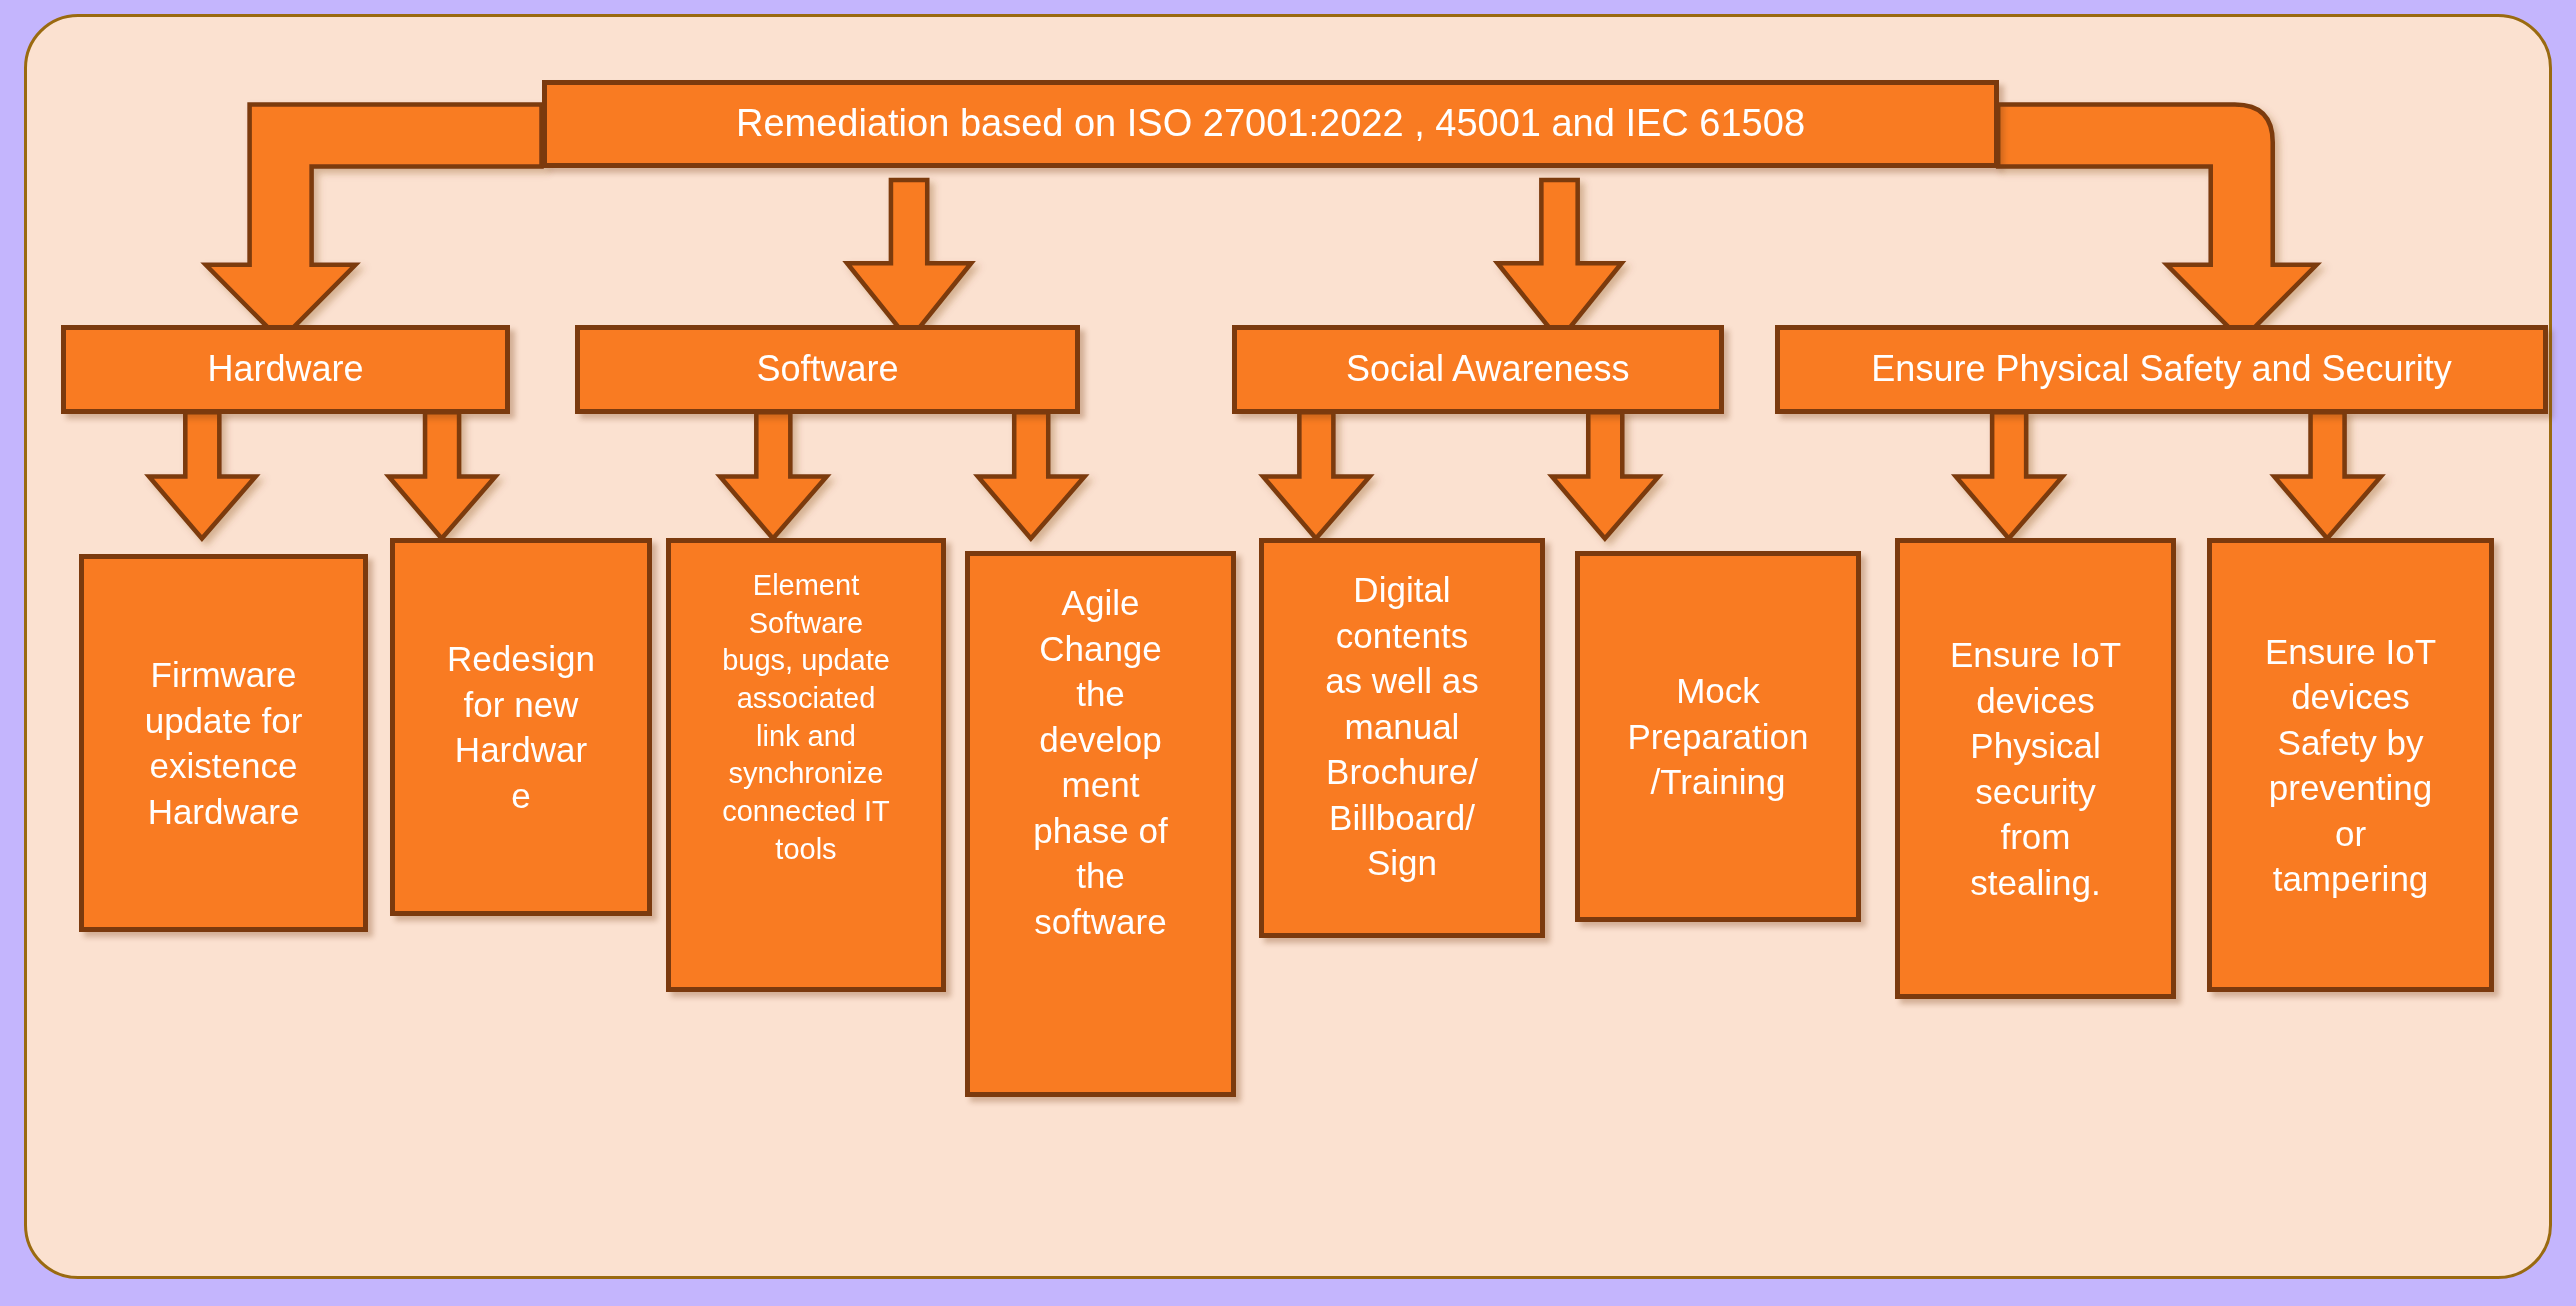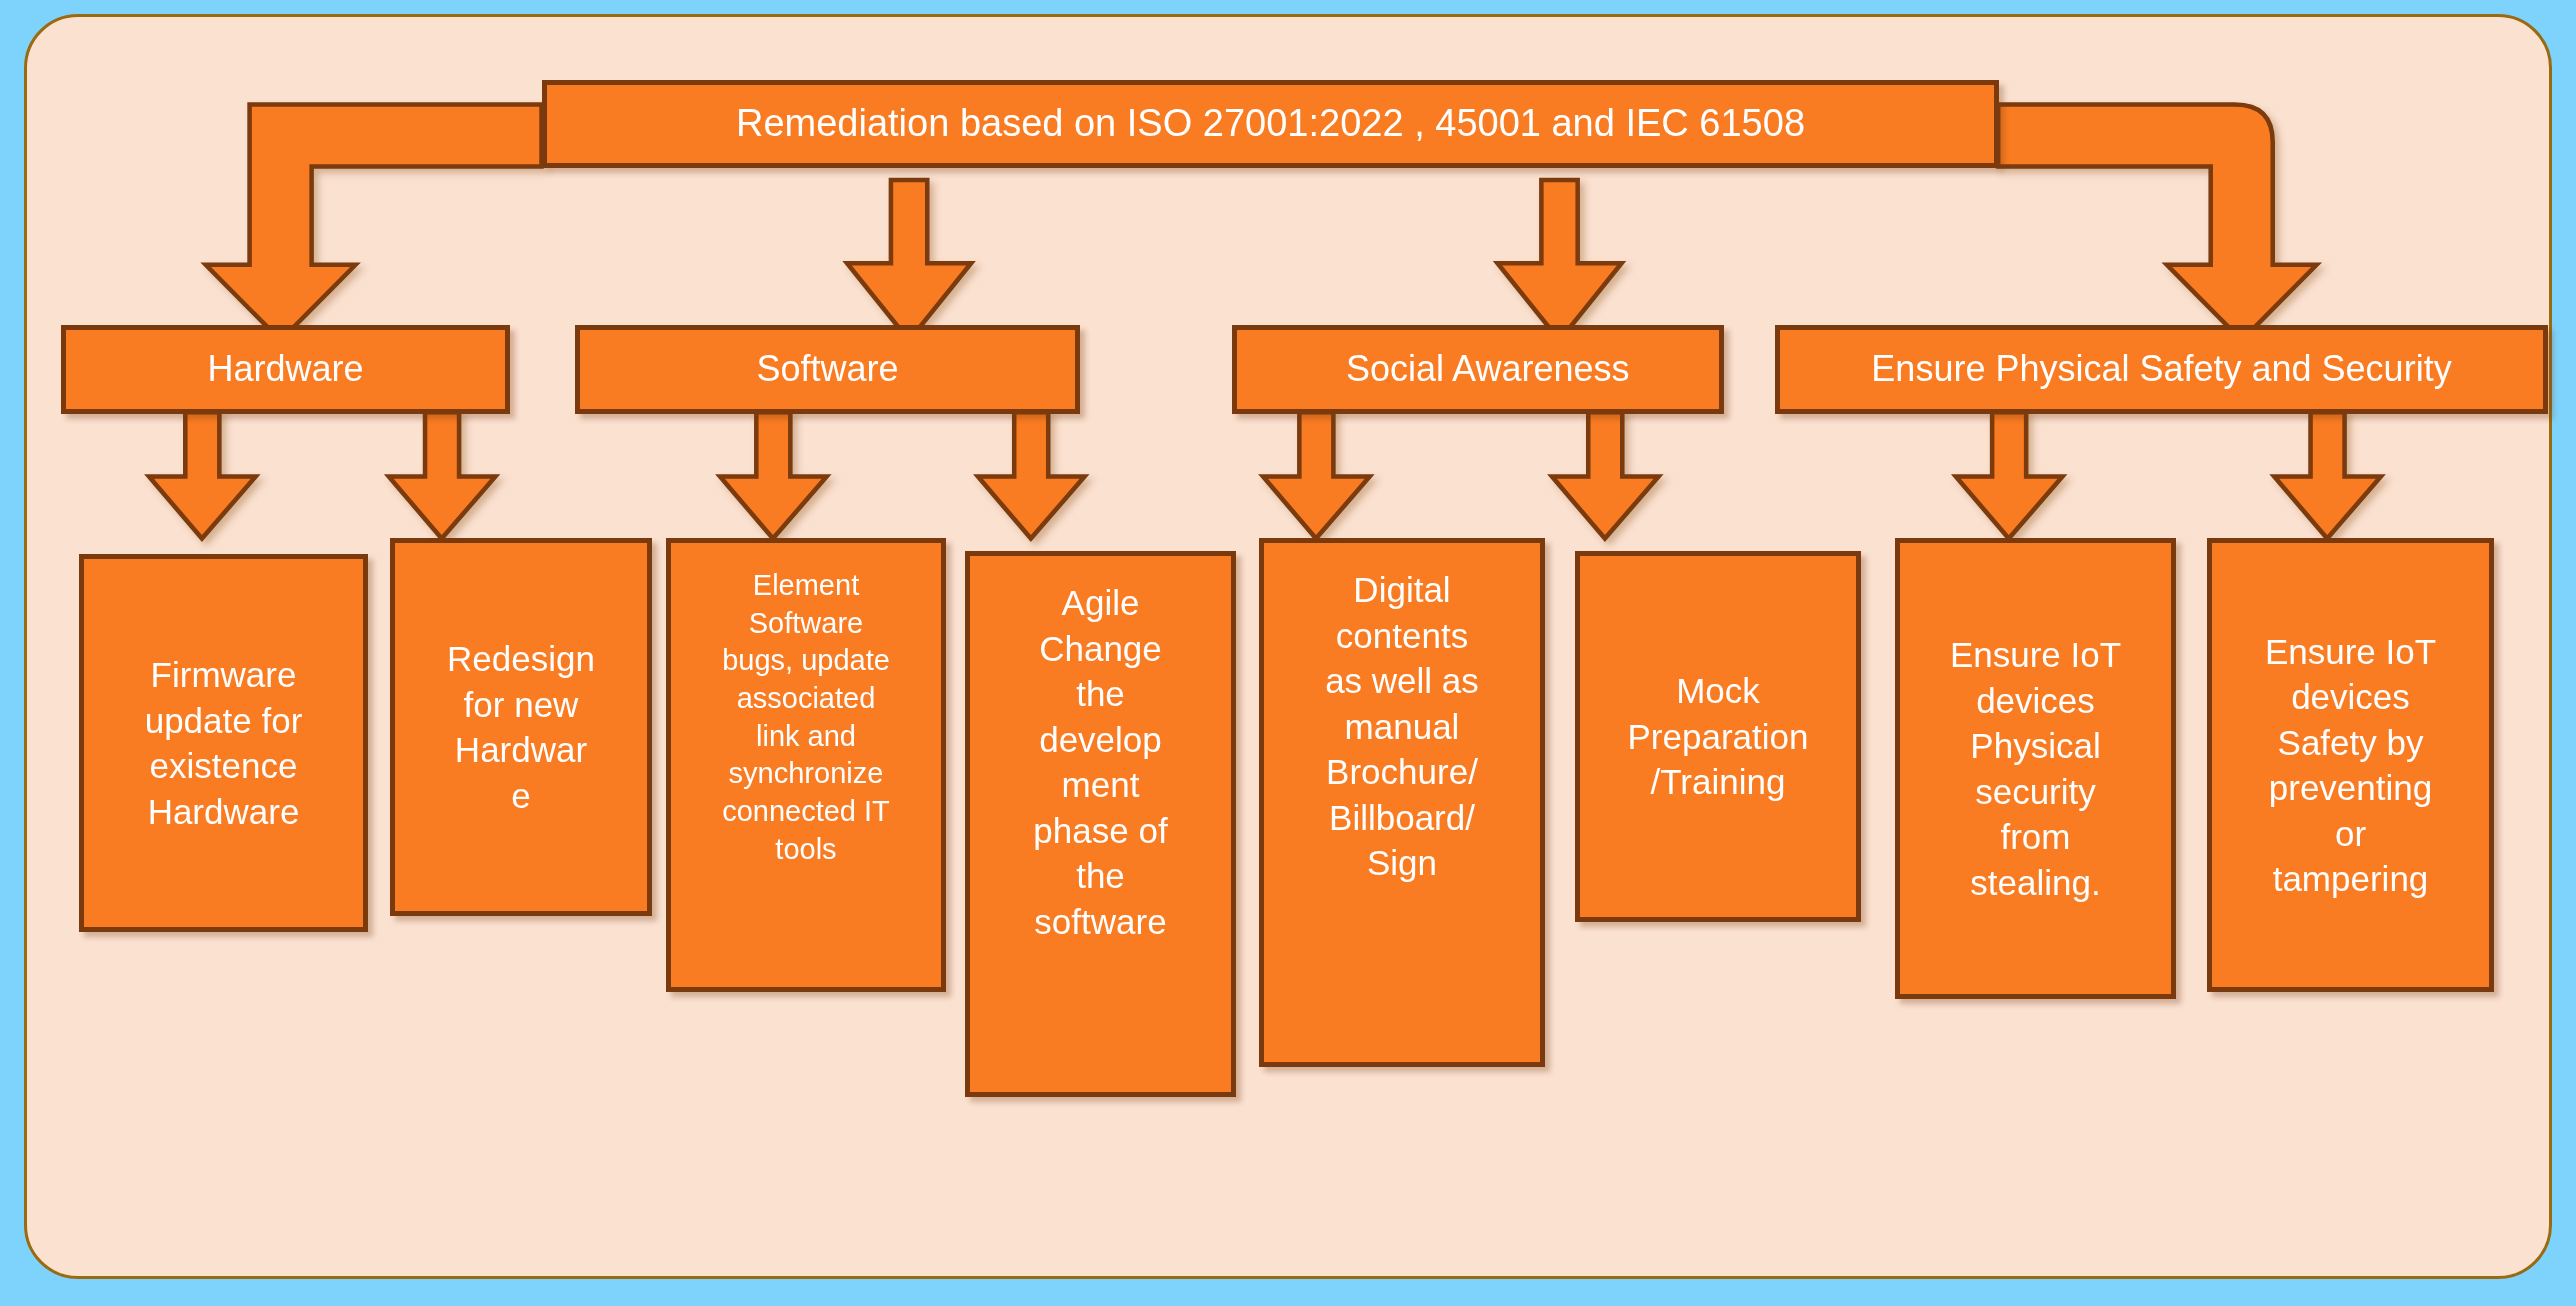--- a/index.html
+++ b/index.html
@@ -8,21 +8,21 @@
     padding: 0;
     background: #ffffff;
   }
   body {
     font-family: "Liberation Sans", sans-serif;
   }
   #stage {
     position: relative;
     width: 2576px;
     height: 1307px;
-    background: #7dd3fc;
+    background: #c4b5fd;
     overflow: hidden;
   }
   
   #panel {
     position: absolute;
     left: 24px;
     top: 13.6px;
     width: 2528px;
     height: 1265px;
     background: #FBE1D0;
@@ -139,21 +139,21 @@
 
   <div class="node leaf top" style="left:965px; top:551px; width:271px; height:546px;">Agile
 Change
 the
 develop
 ment
 phase of
 the
 software</div>
 
-  <div class="node leaf top" style="left:1259px; top:538px; width:286px; height:529px;">Digital
+  <div class="node leaf top" style="left:1259px; top:538px; width:286px; height:400px;">Digital
 contents
 as well as
 manual
 Brochure/
 Billboard/
 Sign</div>
 
   <div class="node leaf" style="left:1575px; top:551px; width:286px; height:371px;">Mock
 Preparation
 /Training</div>

